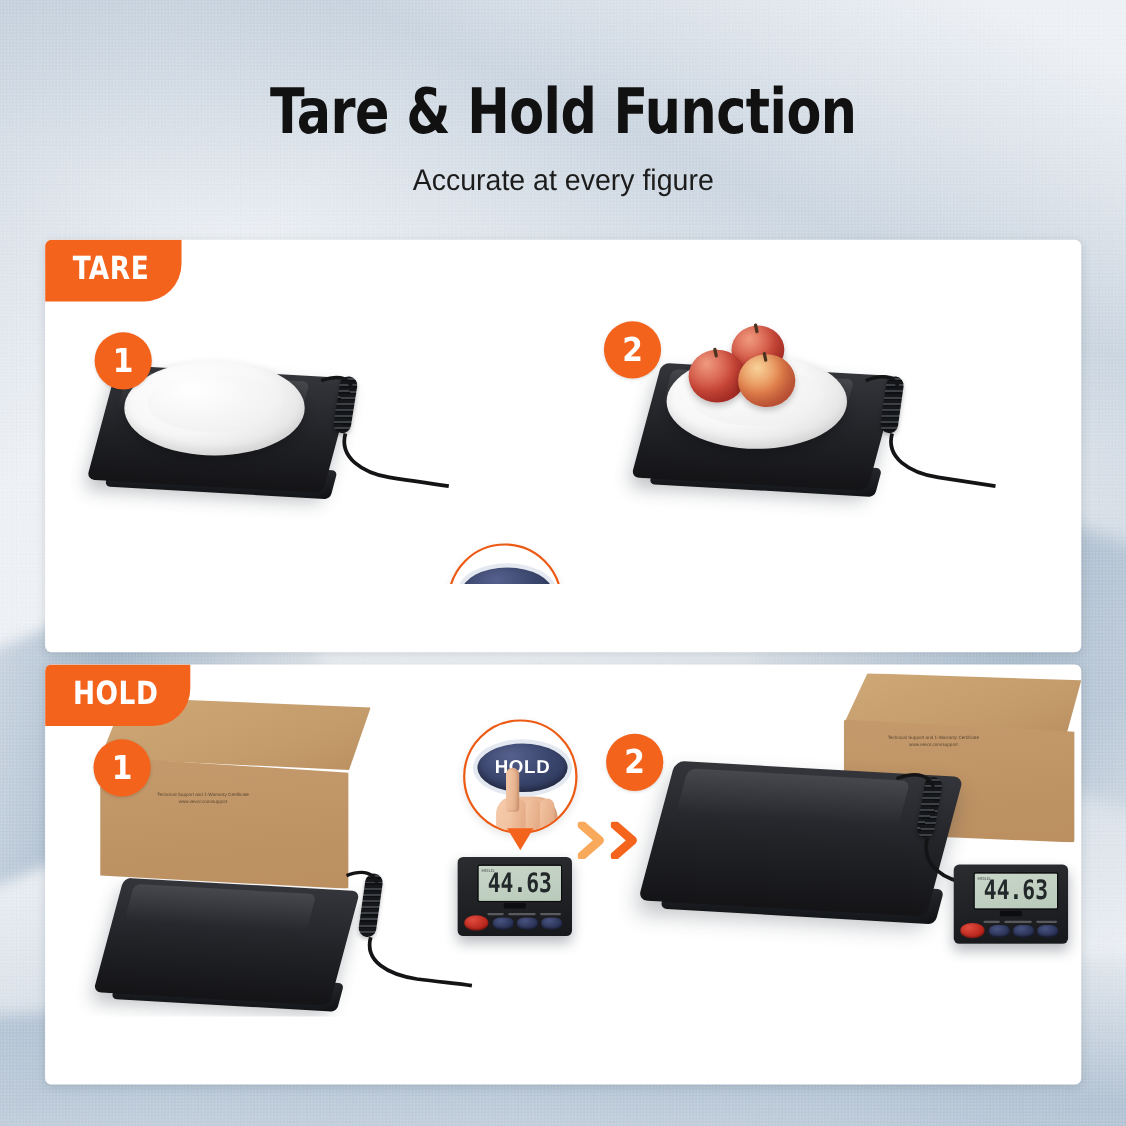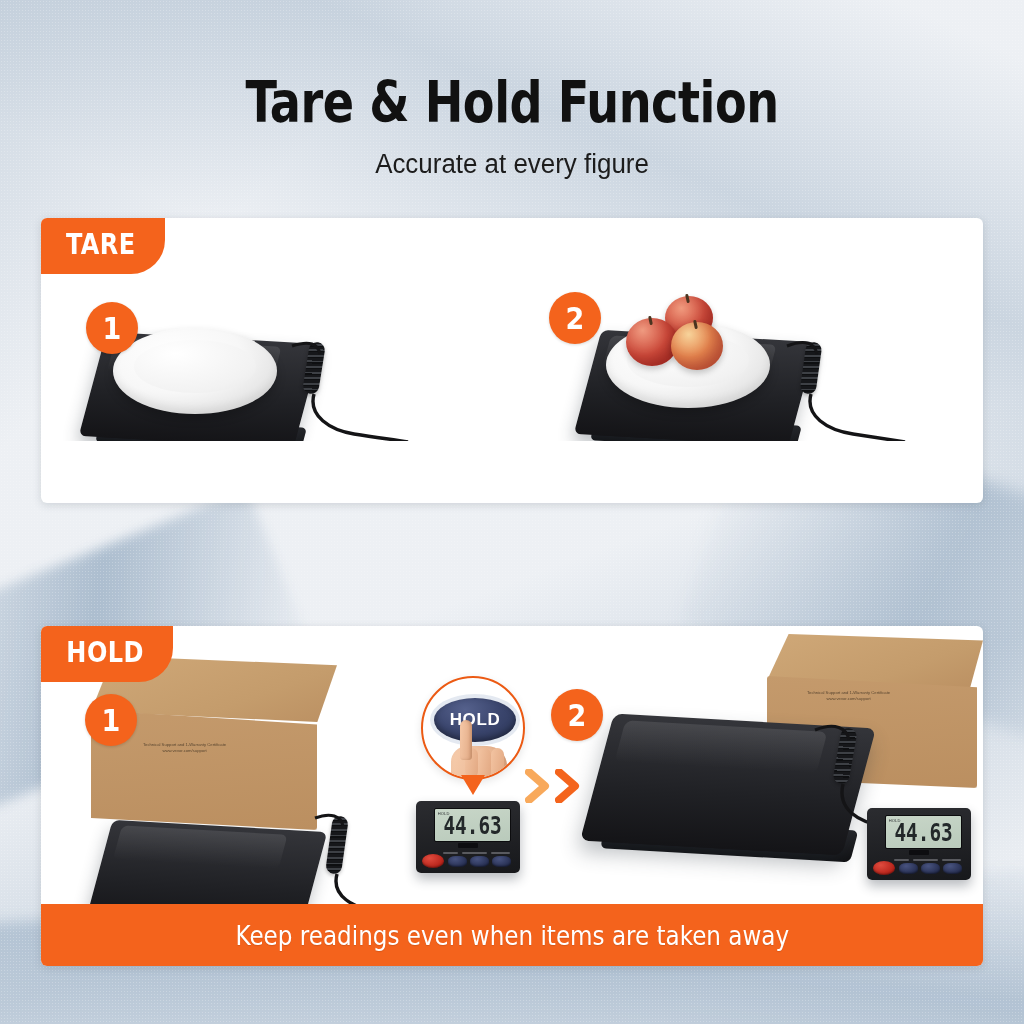--- a/index.html
+++ b/index.html
@@ -75,22 +75,22 @@
   
   .panel {
     position: absolute;
     left: 41px; width: 942px;
     background: #ffffff;
     border-radius: 6px;
     box-shadow: 0 2px 9px rgba(60,75,90,.18);
     overflow: hidden;
     z-index: 4;
   }
-  .panel-tare { top: 218px; height: 285px; }
-  .panel-hold { top: 626px; height: 340px; }
+  .panel-tare { top: 218px; height: 375px; }
+  .panel-hold { top: 604px; height: 382px; }
 
   .stage { position: absolute; left: 0; right: 0; top: 0; bottom: 62px; overflow: hidden; }
 
   
   .badge {
     position: absolute; top: 0; left: 0;
     height: 56px; min-width: 118px;
     background: #f4631c;
     border-radius: 0 0 34px 0;
     display: flex; align-items: center;
@@ -495,16 +495,13 @@
           <i style="width:22px"></i>
       </div>
       <div class="btn-red"></div>
       <div class="btn-blue b1"></div>
       <div class="btn-blue b2"></div>
       <div class="btn-blue b3"></div>
     </div>
 
   </div>
 
-  <div class="caption">
-    <span>Keep readings even when items are taken away</span>
-  </div>
 </div>
 
 </body></html>

